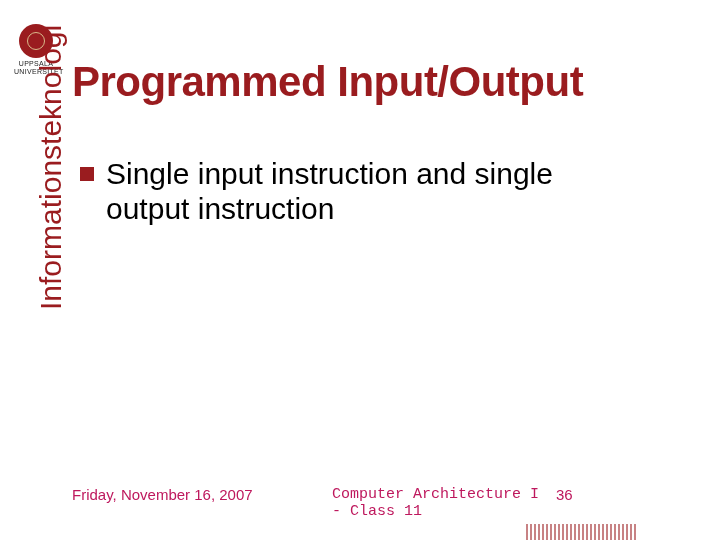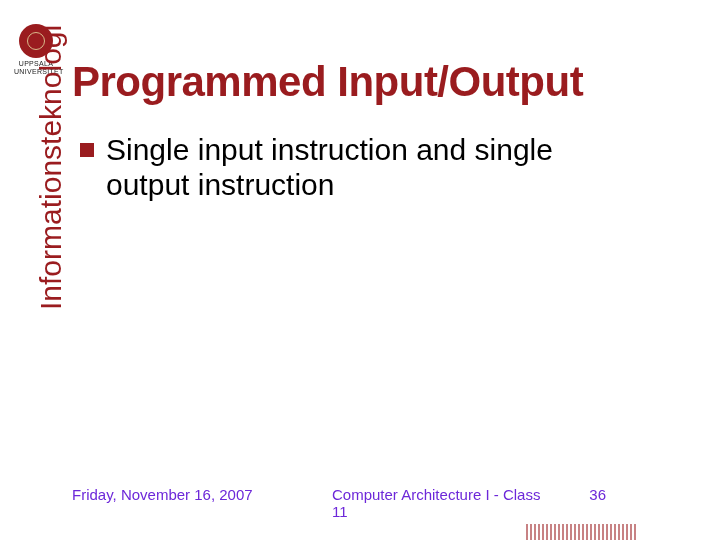--- a/index.html
+++ b/index.html
@@ -62,21 +62,21 @@
     top: 310px;
     transform: rotate(-90deg);
     transform-origin: left top;
     color: #9a1c1f;
     font-size: 30px;
     font-family: Arial, Helvetica, sans-serif;
     white-space: nowrap;
   }
   .content {
     position: absolute;
-    top: 132px;
+    top: 156px;
     left: 80px;
     right: 30px;
     font-size: 30px;
     line-height: 1.18;
     color: #000;
   }
   .bullet {
     display: flex;
     align-items: flex-start;
     margin-bottom: 4px;
@@ -92,25 +92,25 @@
   .bullet .text {
     flex: 1;
   }
   .footer {
     position: absolute;
     bottom: 20px;
     left: 72px;
     right: 30px;
     display: flex;
     font-size: 15px;
-    color: #6d28d9;
+    color: #be185d;
   }
   .footer .date { flex: 0 0 240px; }
-  .footer .course { flex: 1; text-align: left; padding-left: 20px;}
-  .footer .page { flex: 0 0 50px; text-align: right; }
+  .footer .course { flex: 1; text-align: left; padding-left: 20px; font-family: Liberation Mono, monospace;}
+  .footer .page { flex: 0 0 50px; }
   .corner-stripes {
     position: absolute;
     right: 0;
     bottom: 0;
     width: 110px;
     height: 16px;
     background: repeating-linear-gradient(
       90deg,
       #9a1c1f 0 2px,
       #fff 2px 4px

